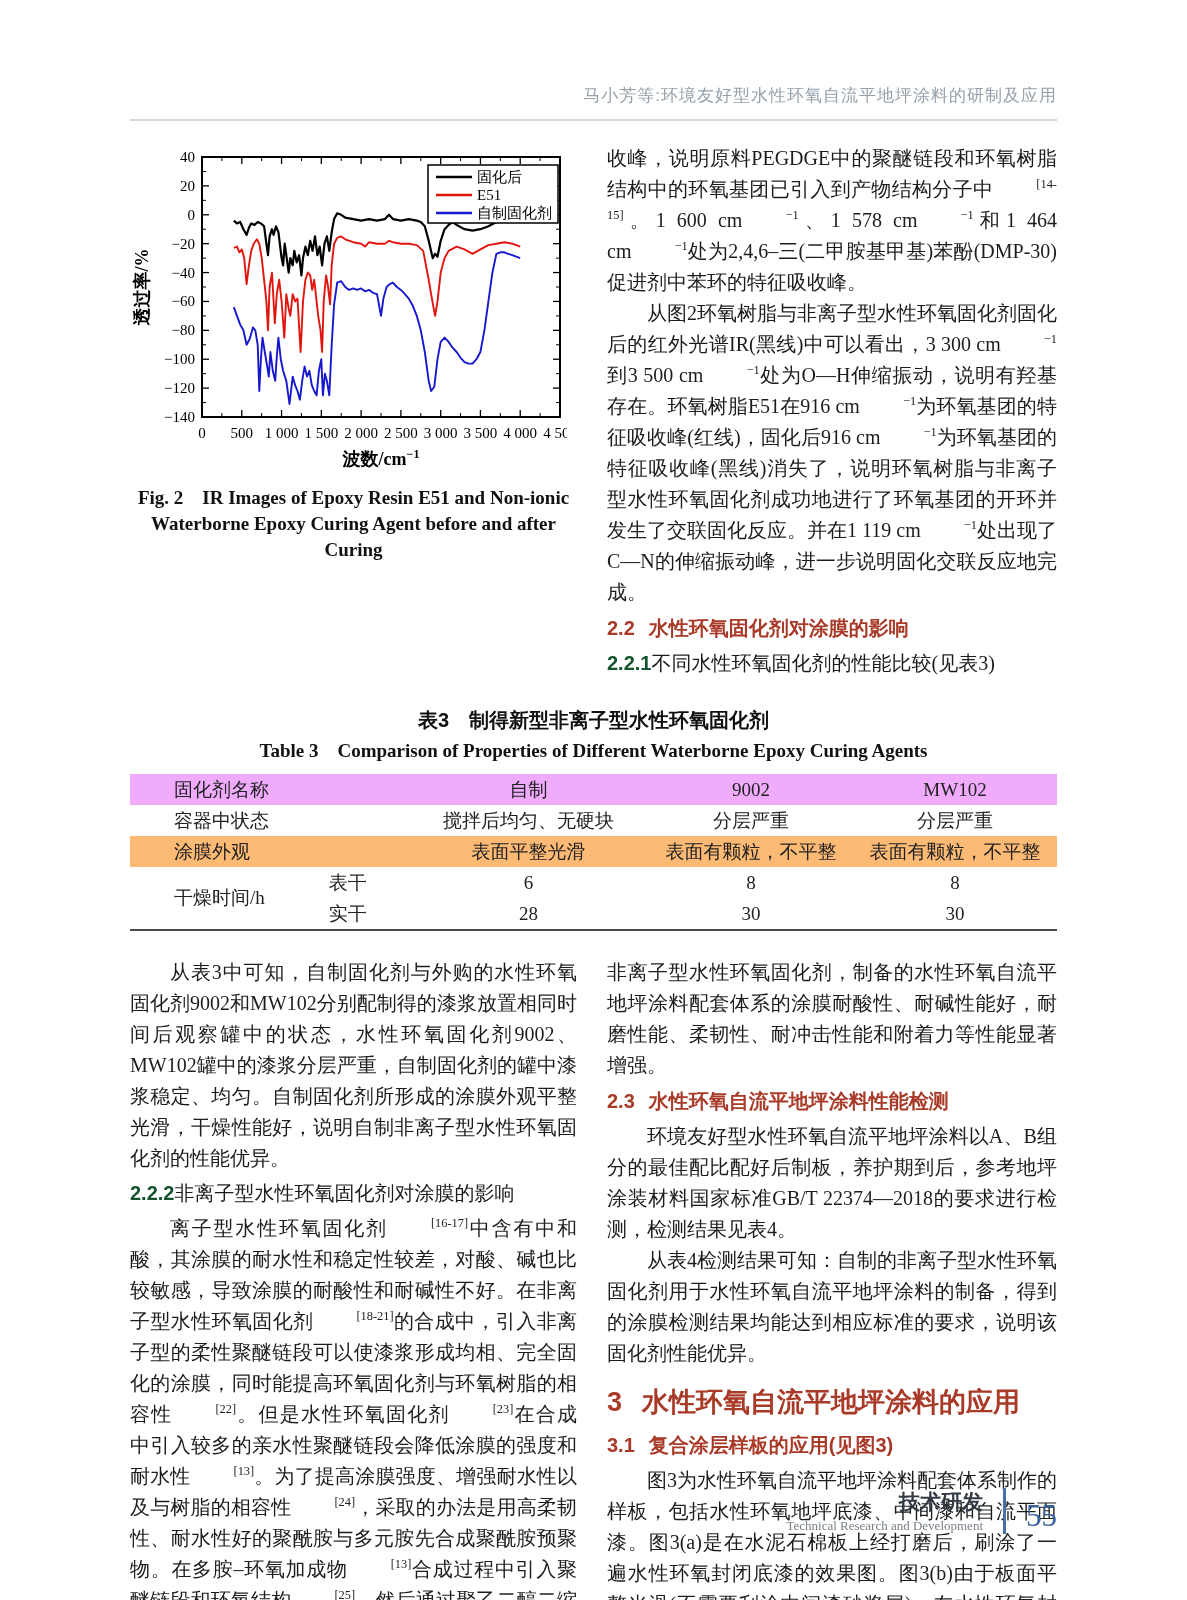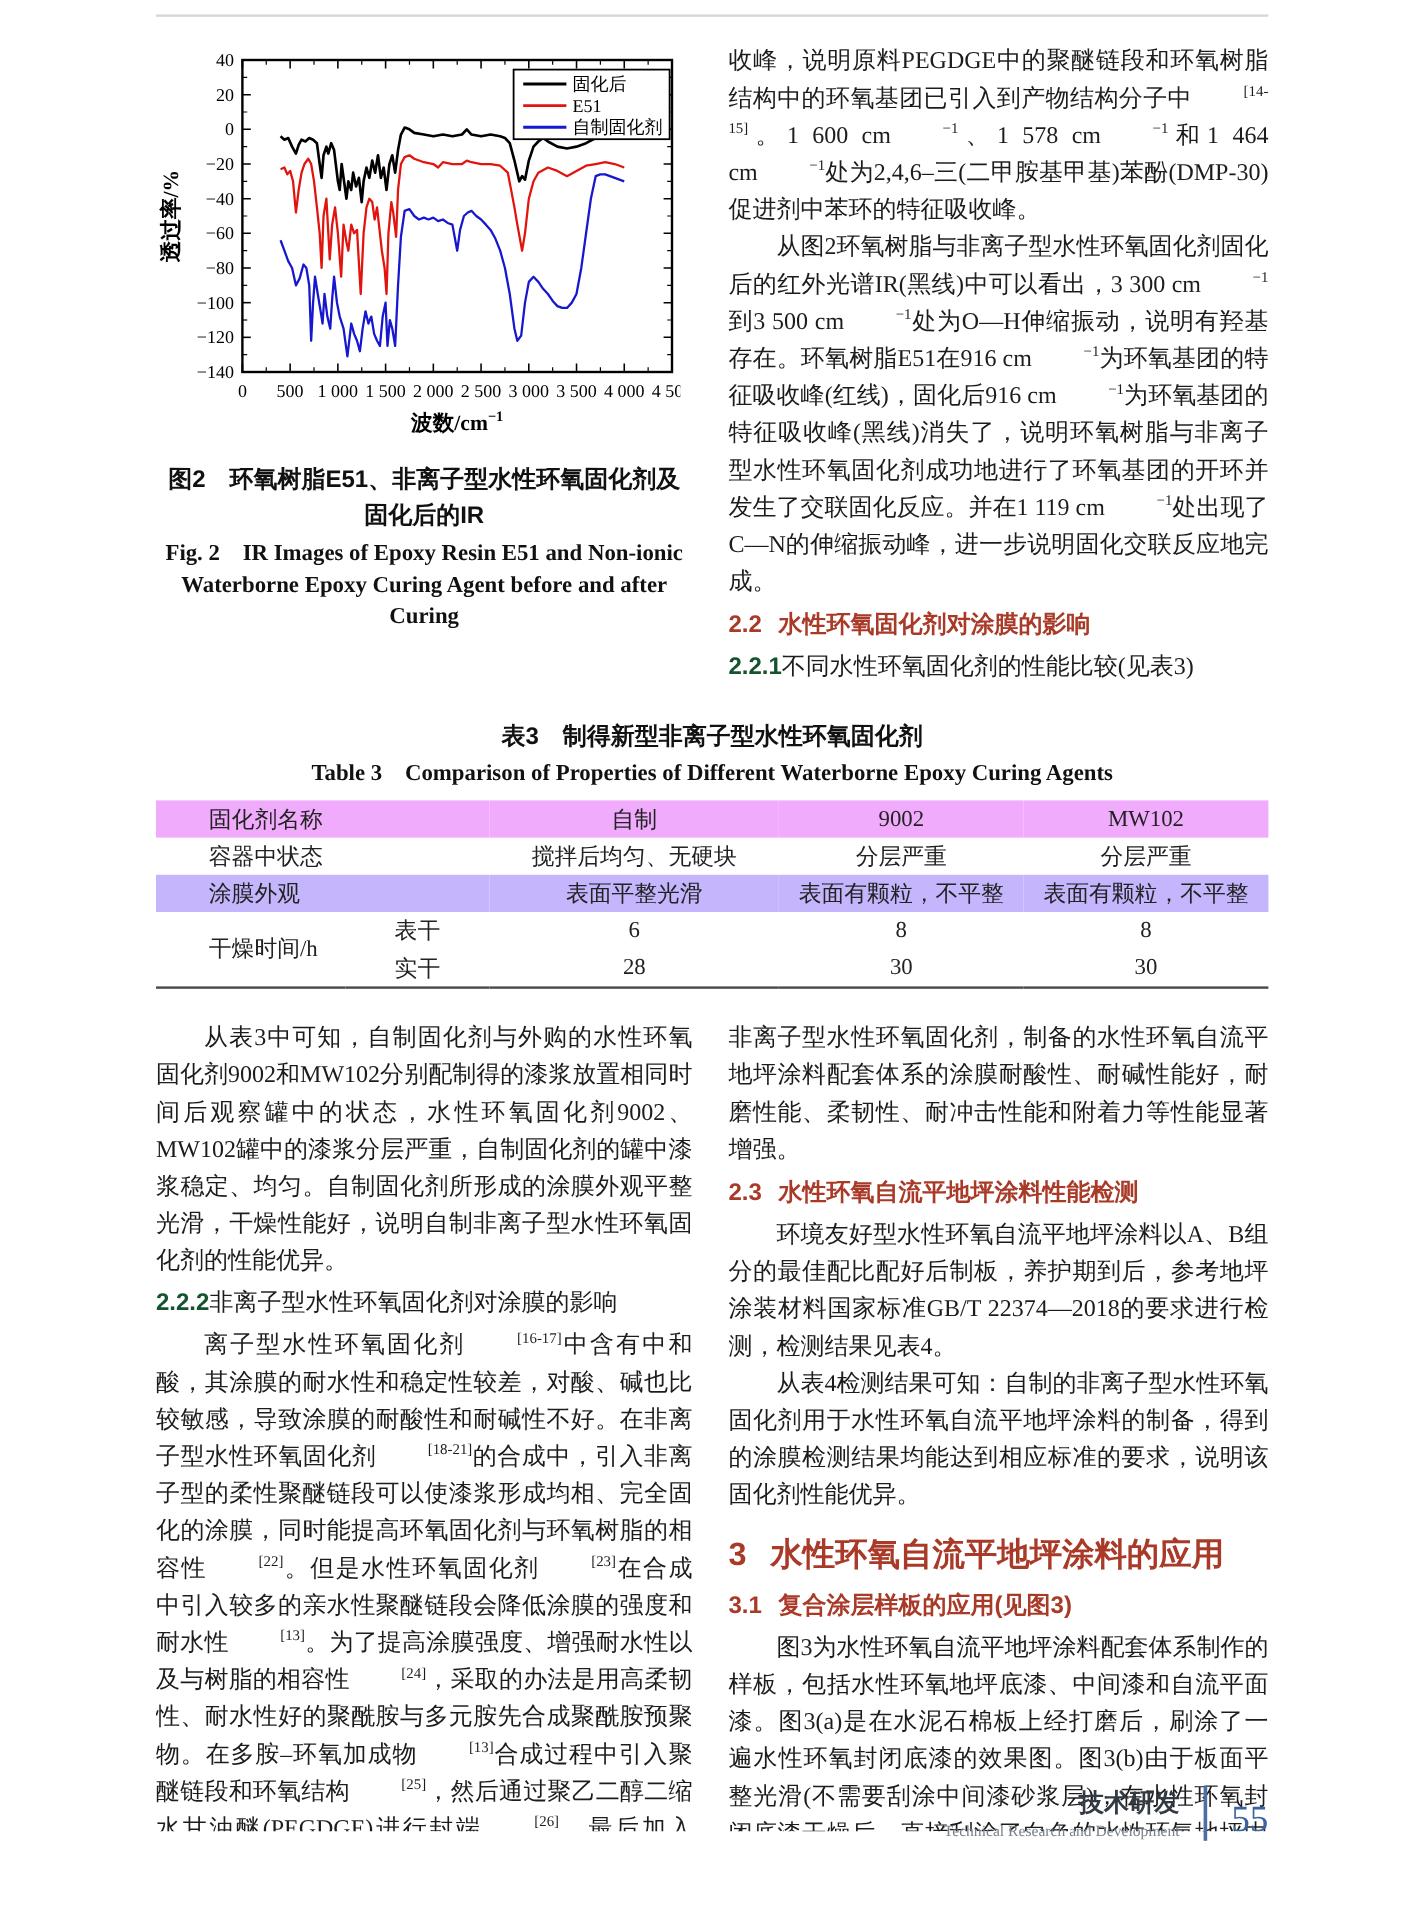--- a/index.html
+++ b/index.html
@@ -32,36 +32,37 @@
   
   .table-section{margin-top:24px;}
   .tabcap-cn{text-align:center;font-family:"Liberation Sans","DejaVu Sans",sans-serif;font-weight:bold;
         font-size:20px;color:#111;}
   .tabcap-en{text-align:center;font-weight:bold;font-size:19px;margin-top:4px;color:#111;}
   table.t3{width:100%;border-collapse:collapse;margin-top:10px;font-size:19px;color:#222;
         border-bottom:2px solid #4a4a4a;}
   table.t3 td{height:29px;padding:1px 4px;text-align:center;vertical-align:middle;}
   table.t3 td.lbl{text-align:left;padding-left:44px;}
   tr.r-dark{background:#f0abfc;}
-  tr.r-light{background:#c4b5fd;padding-left:22px;}
+  tr.r-light{background:#fdba74;padding-left:22px;}
   
   .bottom-grid{margin-top:26px;display:grid;grid-template-columns:447px 450px;column-gap:30px;height:676px;overflow:hidden;}
   
   .footer{position:absolute;top:1488px;right:130px;display:flex;align-items:flex-end;gap:20px;}
   .footer-txt{text-align:right;}
   .footer-cn{font-family:"Liberation Sans","DejaVu Sans",sans-serif;font-weight:bold;font-size:21px;color:#333a44;}
   .footer-en{font-size:13px;color:#78808a;margin-top:2px;}
   .footer-bar{width:3px;height:46px;background:#4a6fa5;}
   .footer-page{font-size:31px;color:#3a63a0;}
 </style>
 </head>
 <body>
 
 <div class="page">
   <div class="content">
+    <div class="running-head">马小芳等:环境友好型水性环氧自流平地坪涂料的研制及应用</div>
     <hr class="head-rule">
 
     <div class="top-grid">
 
       <div class="figure-block">
         <svg id="ir-chart" width="437" height="332">
             <rect x="72" y="12" width="358" height="260" fill="none" stroke="#000" stroke-width="2"></rect>
             <line x1="72" y1="272" x2="72" y2="265" stroke="#000" stroke-width="1.3"></line>
             <line x1="72" y1="12" x2="72" y2="19" stroke="#000" stroke-width="1.3"></line>
             <text x="72" y="293" font-size="15" text-anchor="middle" font-family="&quot;Liberation Serif&quot;,serif" fill="#000">0</text>
@@ -164,24 +165,20 @@
             <rect x="298" y="20" width="130" height="58" fill="#fff" stroke="#000" stroke-width="1.5"></rect>
             <line x1="306" y1="32" x2="342" y2="32" stroke="#000000" stroke-width="2.4"></line>
             <text x="347" y="37" font-size="15" text-anchor="start" font-family="&quot;Liberation Serif&quot;,serif" fill="#000">固化后</text>
             <line x1="306" y1="50" x2="342" y2="50" stroke="#e2140e" stroke-width="2.4"></line>
             <text x="347" y="55" font-size="15" text-anchor="start" font-family="&quot;Liberation Serif&quot;,serif" fill="#000">E51</text>
             <line x1="306" y1="68" x2="342" y2="68" stroke="#1717cf" stroke-width="2.4"></line>
             <text x="347" y="73" font-size="15" text-anchor="start" font-family="&quot;Liberation Serif&quot;,serif" fill="#000">自制固化剂</text>
             <text x="251" y="320" font-size="18" text-anchor="middle" font-family="&quot;Liberation Serif&quot;,serif" fill="#000" font-weight="bold"><tspan>波数/cm</tspan><tspan dy="-7" font-size="12">−1</tspan></text>
             <text x="18" y="142" font-size="18" text-anchor="middle" font-family="&quot;Liberation Serif&quot;,serif" fill="#000" font-weight="bold" transform="rotate(-90 18 142)">透过率/%</text>
           </svg>
-        <div class="figcap-cn">
-          <div>图2　环氧树脂E51、非离子型水性环氧固化剂及</div>
-          <div>固化后的IR</div>
-        </div>
         <div class="figcap-en">
           <div>Fig. 2　IR Images of Epoxy Resin E51 and Non-ionic</div>
           <div>Waterborne Epoxy Curing Agent before and after Curing</div>
         </div>
       </div>
 
       <div class="bodycol">
         <p class="para">收峰，说明原料PEGDGE中的聚醚链段和环氧树脂结构中的环氧基团已引入到产物结构分子中<sup>[14-15]</sup>。1 600 cm<sup>−1</sup>、1 578 cm<sup>−1</sup>和1 464 cm<sup>−1</sup>处为2,4,6–三(二甲胺基甲基)苯酚(DMP-30)促进剂中苯环的特征吸收峰。</p>
         <p class="para indent">从图2环氧树脂与非离子型水性环氧固化剂固化后的红外光谱IR(黑线)中可以看出，3 300 cm<sup>−1</sup>到3 500 cm<sup>−1</sup>处为O—H伸缩振动，说明有羟基存在。环氧树脂E51在916 cm<sup>−1</sup>为环氧基团的特征吸收峰(红线)，固化后916 cm<sup>−1</sup>为环氧基团的特征吸收峰(黑线)消失了，说明环氧树脂与非离子型水性环氧固化剂成功地进行了环氧基团的开环并发生了交联固化反应。并在1 119 cm<sup>−1</sup>处出现了C—N的伸缩振动峰，进一步说明固化交联反应地完成。</p>
         <div class="h2"><span class="num">2.2</span><span>水性环氧固化剂对涂膜的影响</span></div>

